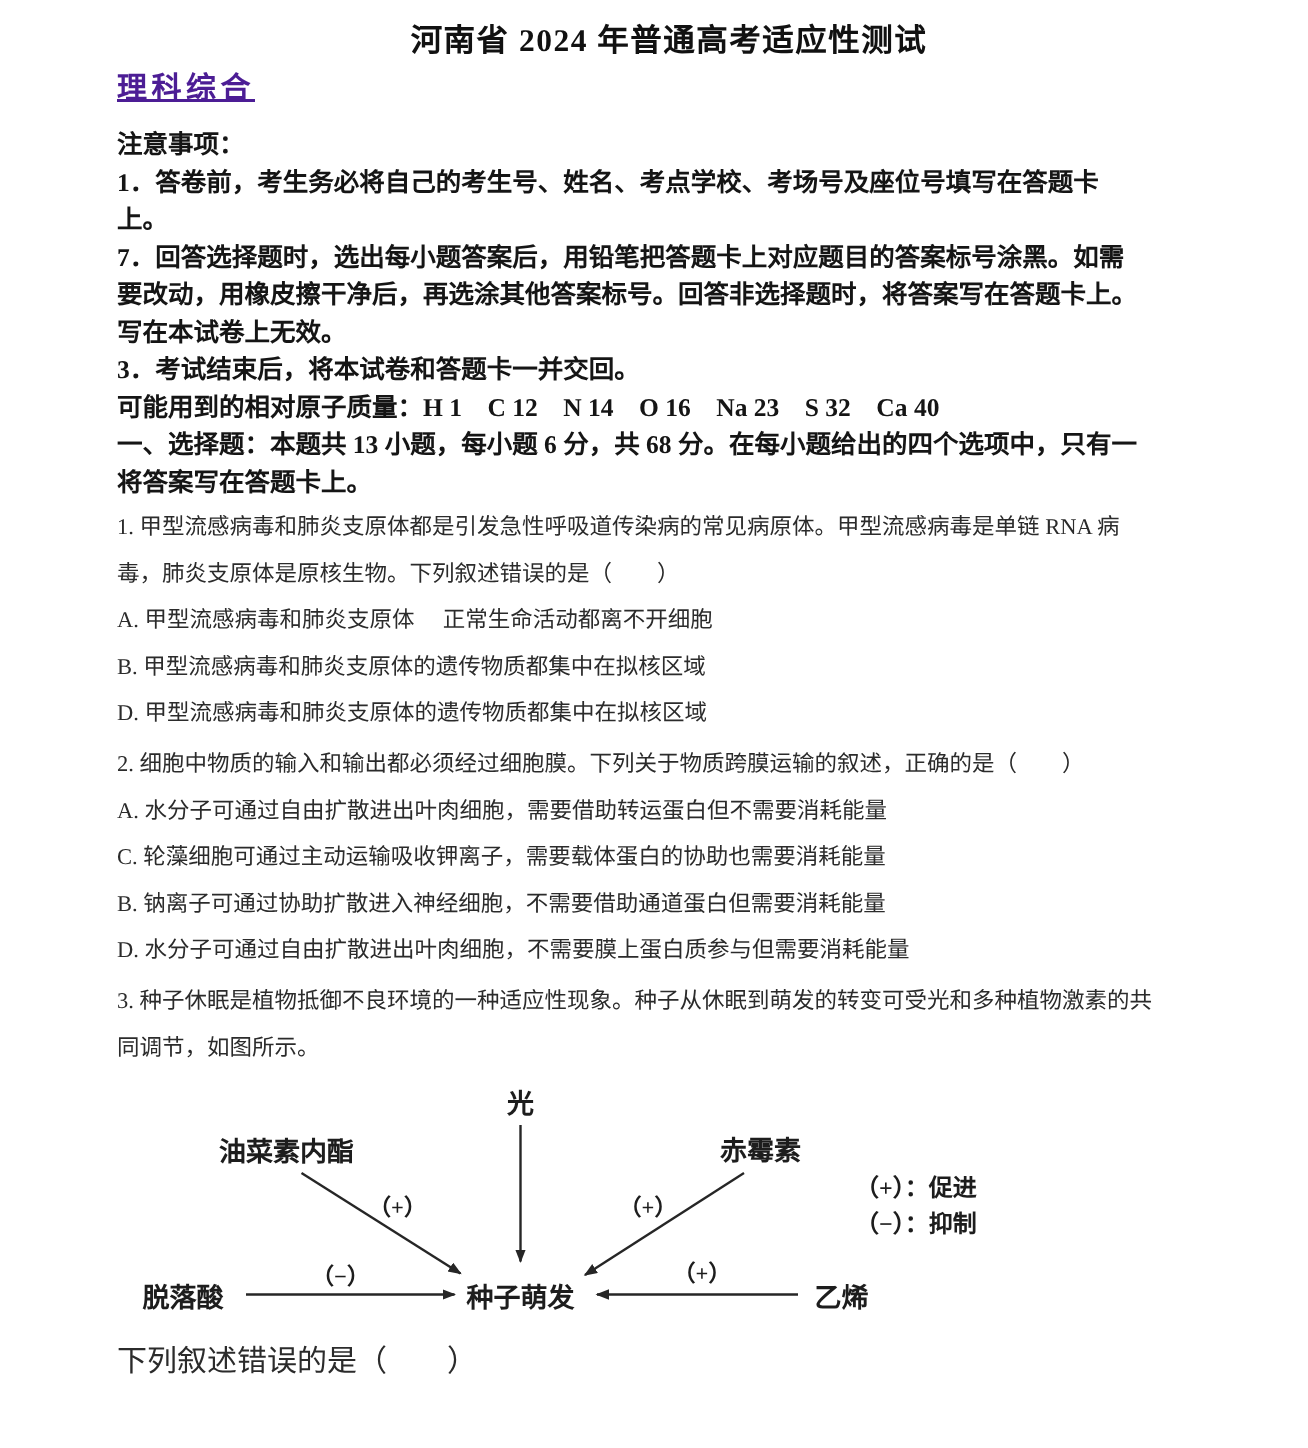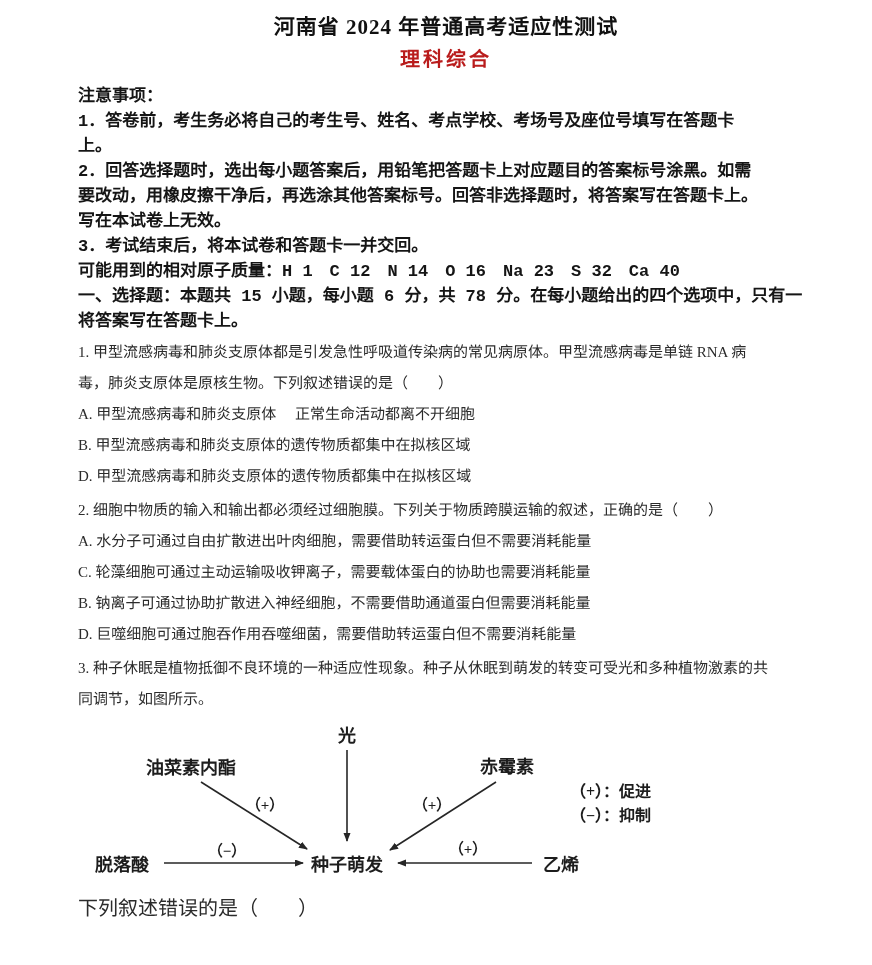--- a/index.html
+++ b/index.html
@@ -19,37 +19,37 @@
   .doc-title {
     text-align: center;
     font-size: 21px;
     font-weight: 700;
     line-height: 30px;
     letter-spacing: 1px;
     color: #111;
     white-space: nowrap;
   }
   .doc-subtitle {
-    text-align: center;
+    text-align: left;
     font-size: 20px;
     font-weight: 700;
     line-height: 34px;
     letter-spacing: 3px;
-    color: #b91c1c;
+    color: #4c1d95;
     white-space: nowrap;
+    text-decoration: underline;
   }
 
   .notice-block { margin-top: 8px; }
   .notice-line {
     font-size: 17px;
     font-weight: 700;
     line-height: 25px;
     color: #151515;
     white-space: nowrap;
-    font-family: Liberation Mono, monospace;
   }
 
   .question-block { margin-top: 3px; }
   .q-line {
     font-size: 15px;
     font-weight: 400;
     line-height: 31px;
     color: #2b2b2b;
     white-space: nowrap;
   }
@@ -96,46 +96,46 @@
 
     <div class="doc-title">河南省 2024 年普通高考适应性测试</div>
     <div class="doc-subtitle">理科综合</div>
 
     <div class="notice-block">
       <div class="notice-line">注意事项：</div>
 
       <div class="notice-line">1．答卷前，考生务必将自己的考生号、姓名、考点学校、考场号及座位号填写在答题卡</div>
       <div class="notice-line">上。</div>
 
-      <div class="notice-line">2．回答选择题时，选出每小题答案后，用铅笔把答题卡上对应题目的答案标号涂黑。如需</div>
+      <div class="notice-line">7．回答选择题时，选出每小题答案后，用铅笔把答题卡上对应题目的答案标号涂黑。如需</div>
       <div class="notice-line">要改动，用橡皮擦干净后，再选涂其他答案标号。回答非选择题时，将答案写在答题卡上。</div>
       <div class="notice-line">写在本试卷上无效。</div>
 
       <div class="notice-line">3．考试结束后，将本试卷和答题卡一并交回。</div>
 
       <div class="notice-line">可能用到的相对原子质量：H 1　C 12　N 14　O 16　Na 23　S 32　Ca 40</div>
 
-      <div class="notice-line">一、选择题：本题共 15 小题，每小题 6 分，共 78 分。在每小题给出的四个选项中，只有一</div>
+      <div class="notice-line">一、选择题：本题共 13 小题，每小题 6 分，共 68 分。在每小题给出的四个选项中，只有一</div>
       <div class="notice-line">将答案写在答题卡上。</div>
     </div>
 
     <div class="question-block">
       <div class="q-line">1.  甲型流感病毒和肺炎支原体都是引发急性呼吸道传染病的常见病原体。甲型流感病毒是单链 RNA 病</div>
       <div class="q-line">毒，肺炎支原体是原核生物。下列叙述错误的是（　　）</div>
       <div class="q-line">A.  甲型流感病毒和肺炎支原体　 正常生命活动都离不开细胞</div>
       <div class="q-line">B.  甲型流感病毒和肺炎支原体的遗传物质都集中在拟核区域</div>
       <div class="q-line">D.  甲型流感病毒和肺炎支原体的遗传物质都集中在拟核区域</div>
     </div>
 
     <div class="question-block">
       <div class="q-line">2.  细胞中物质的输入和输出都必须经过细胞膜。下列关于物质跨膜运输的叙述，正确的是（　　）</div>
       <div class="q-line">A.  水分子可通过自由扩散进出叶肉细胞，需要借助转运蛋白但不需要消耗能量</div>
       <div class="q-line">C.  轮藻细胞可通过主动运输吸收钾离子，需要载体蛋白的协助也需要消耗能量</div>
       <div class="q-line">B.  钠离子可通过协助扩散进入神经细胞，不需要借助通道蛋白但需要消耗能量</div>
-      <div class="q-line">D.  巨噬细胞可通过胞吞作用吞噬细菌，需要借助转运蛋白但不需要消耗能量</div>
+      <div class="q-line">D.  水分子可通过自由扩散进出叶肉细胞，不需要膜上蛋白质参与但需要消耗能量</div>
     </div>
 
     <div class="question-block">
       <div class="q-line">3.  种子休眠是植物抵御不良环境的一种适应性现象。种子从休眠到萌发的转变可受光和多种植物激素的共</div>
       <div class="q-line">同调节，如图所示。</div>
     </div>
 
     <div class="figure-wrap">
       <svg width="872" height="172" viewBox="0 0 872 172" xmlns="http://www.w3.org/2000/svg">
         <defs>

